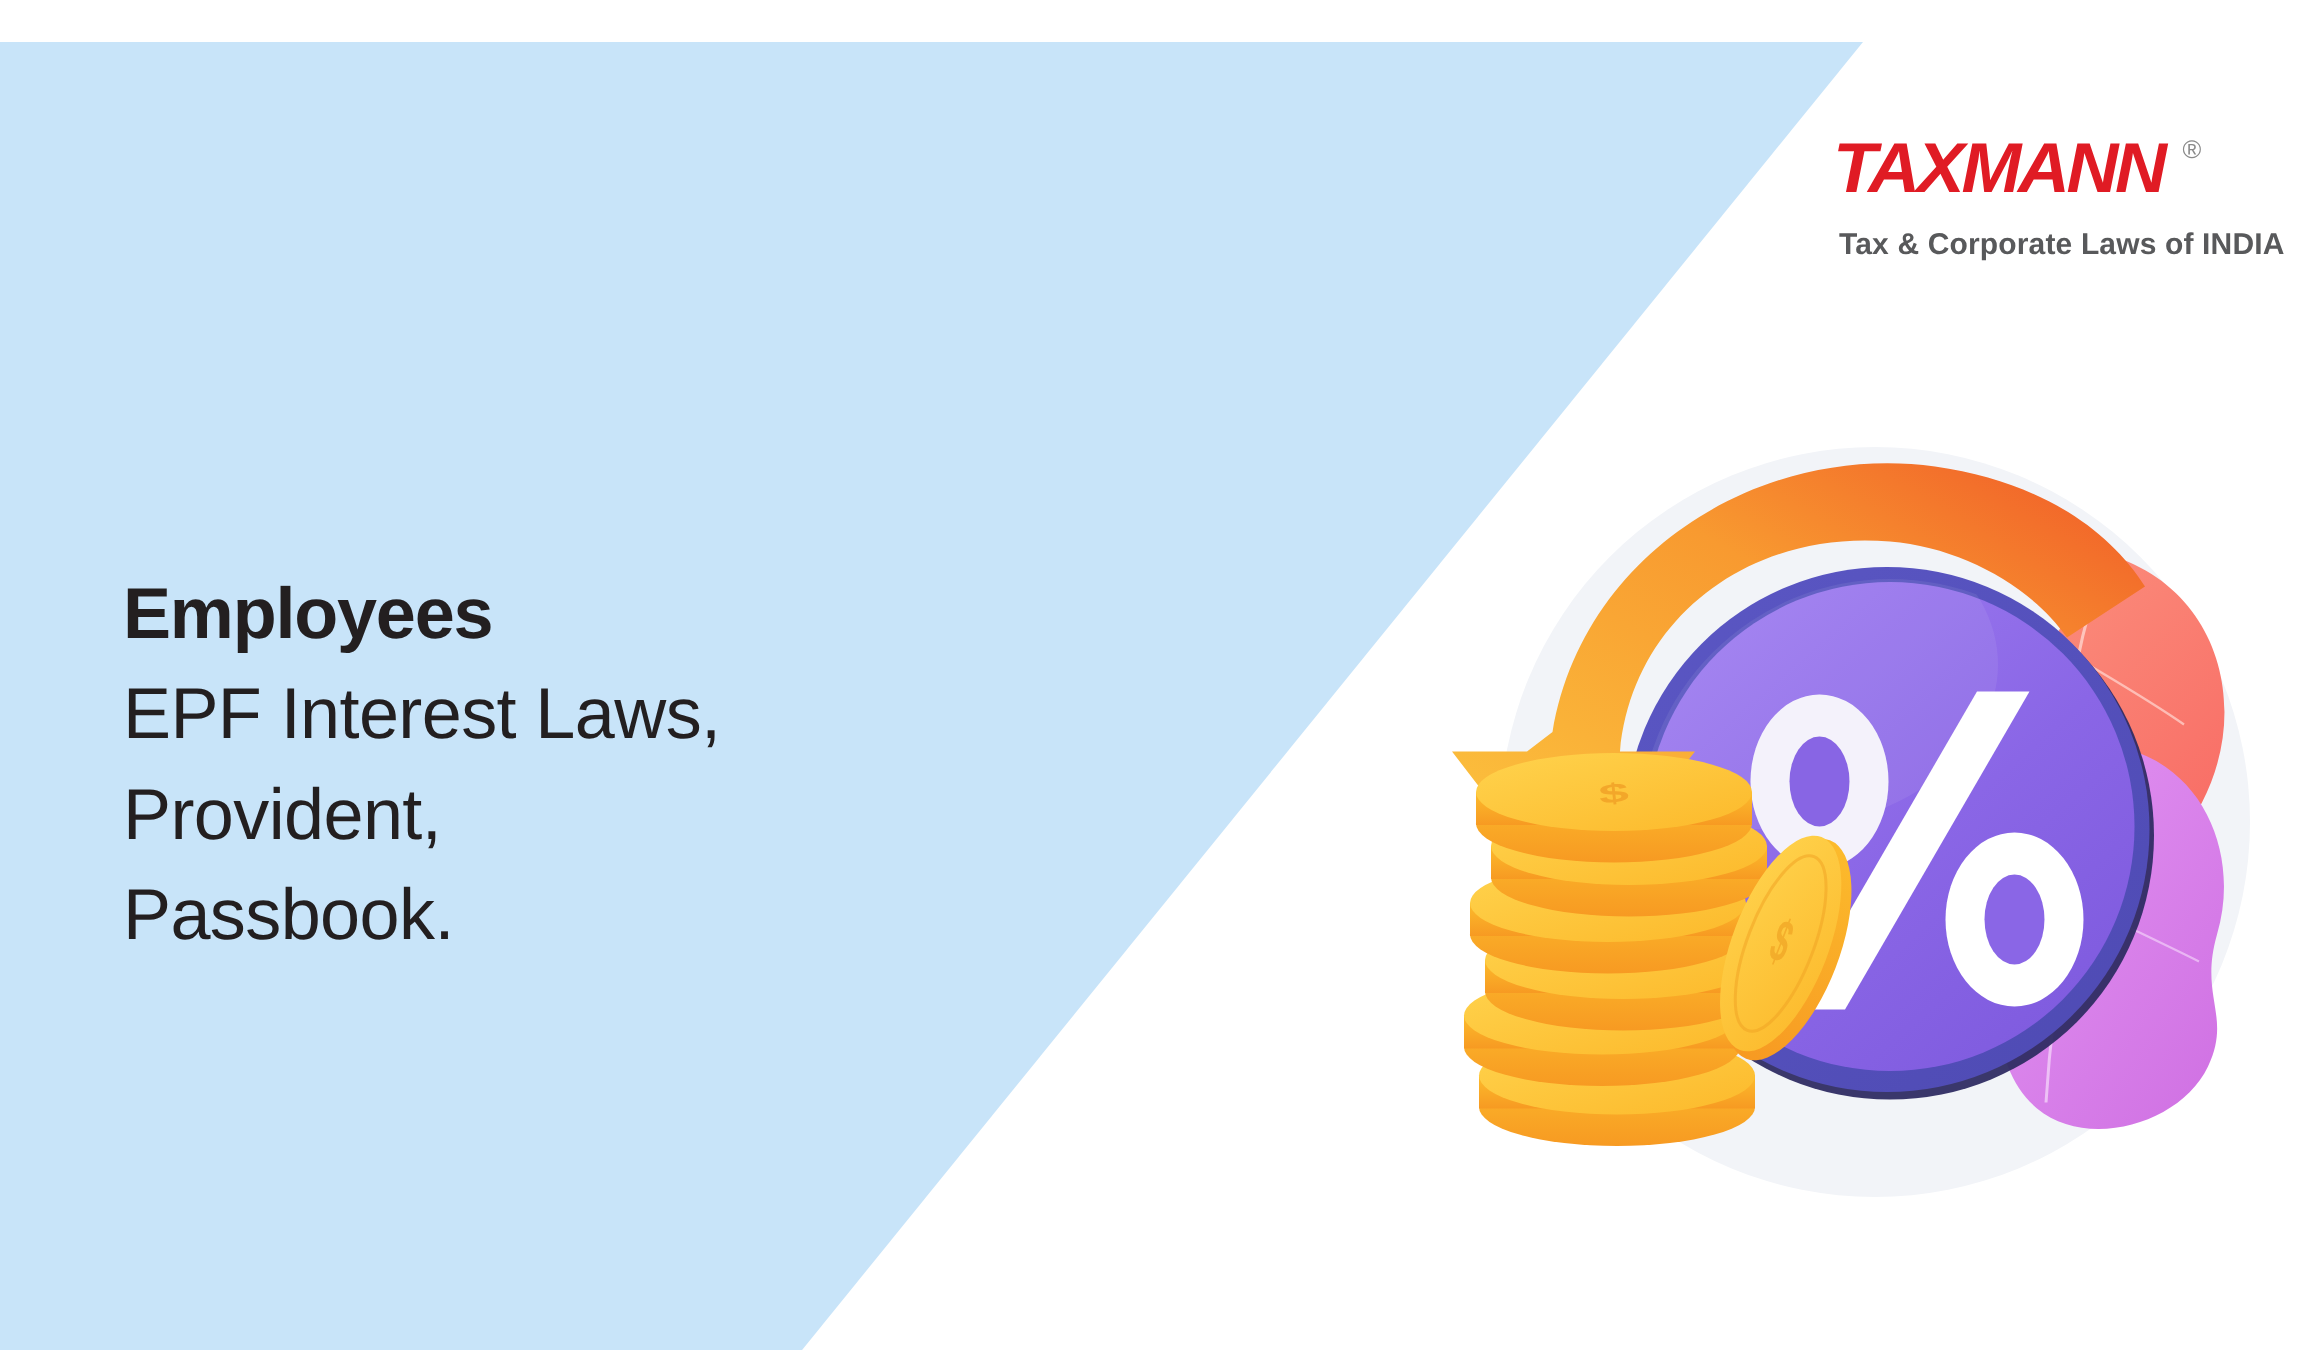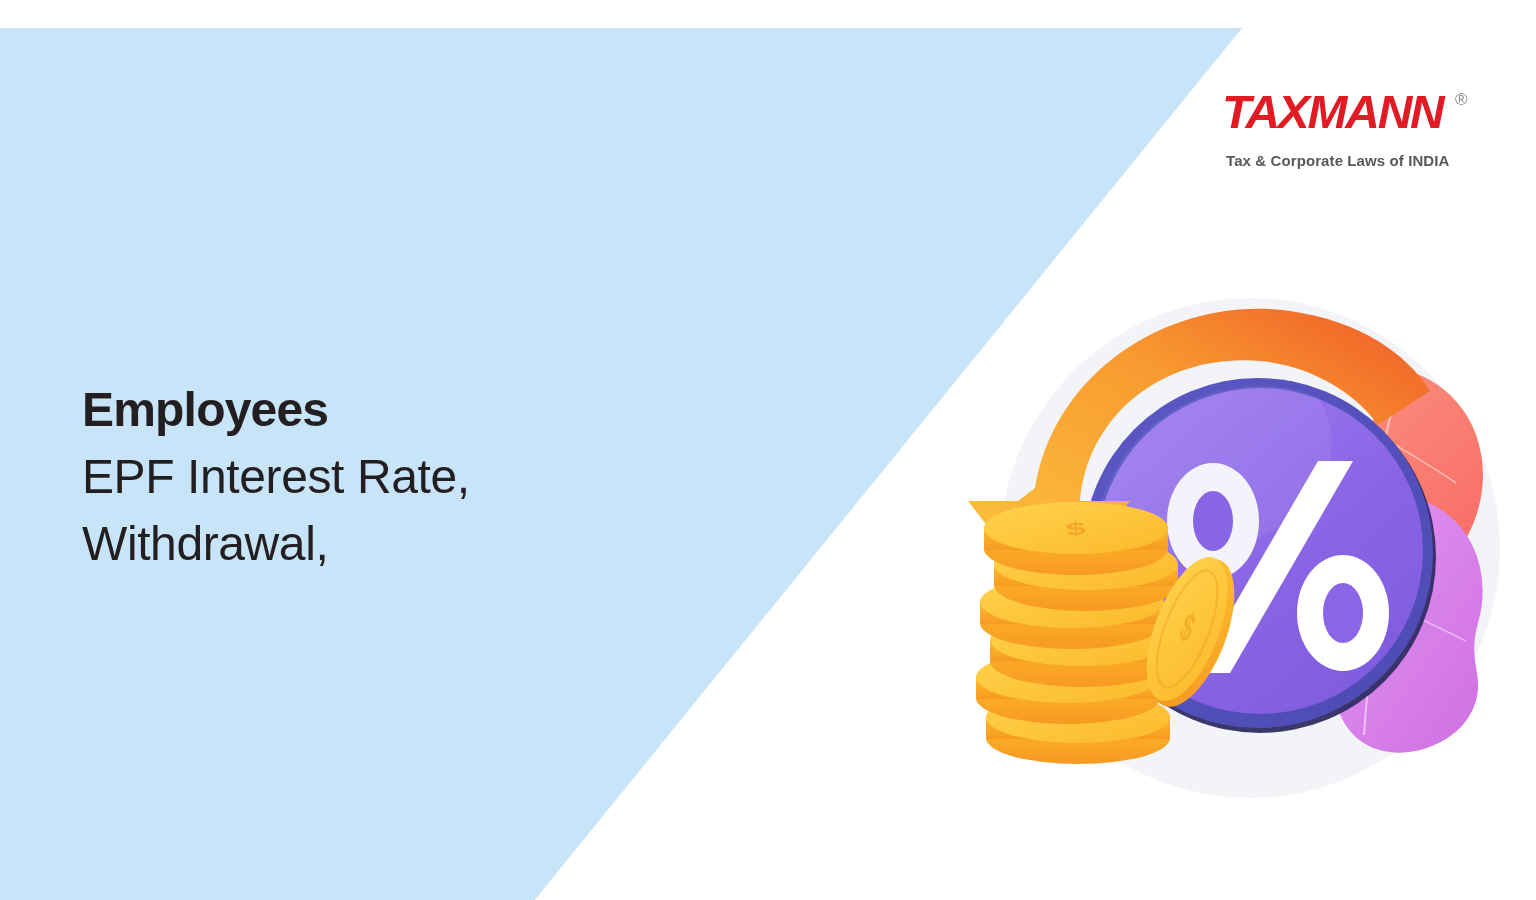--- a/index.html
+++ b/index.html
@@ -63,21 +63,21 @@
     font-size: 17px;
     color: #8a8a8a;
     font-family: "Liberation Sans", sans-serif;
   }
   .logo-tagline {
     position: absolute;
     left: 1226px;
     top: 124px;
     font-family: "Liberation Sans", sans-serif;
     font-weight: bold;
-    font-size: 15px;
+    font-size: 20px;
     letter-spacing: 0.1px;
     color: #58595b;
     white-space: nowrap;
   }
 
   
   .headline {
     position: absolute;
     left: 82px;
     top: 348px;
@@ -123,22 +123,23 @@
   <div class="bg-blue"></div>
 
   <div class="logo">
     <span class="logo-mark">TAXMANN</span>
   </div>
   <span class="logo-reg">®</span>
   <div class="logo-tagline">Tax &amp; Corporate Laws of INDIA</div>
 
   <div class="headline">
     <span class="line bold">Employees</span>
-    <span class="line light">EPF Interest Rate,</span>
-    <span class="line light">Withdrawal,</span>
+    <span class="line light">EPF Interest Laws,</span>
+    <span class="line light">Provident,</span>
+    <span class="line light">Passbook.</span>
   </div>
 
   <div class="illustration">
     <svg viewBox="0 0 560 545" xmlns="http://www.w3.org/2000/svg">
       <defs>
         <linearGradient id="gArrow" x1="0.85" y1="0.05" x2="0.12" y2="0.85">
           <stop offset="0%" stop-color="#f2682a"></stop>
           <stop offset="38%" stop-color="#f89a30"></stop>
           <stop offset="100%" stop-color="#fbbe3c"></stop>
         </linearGradient>

